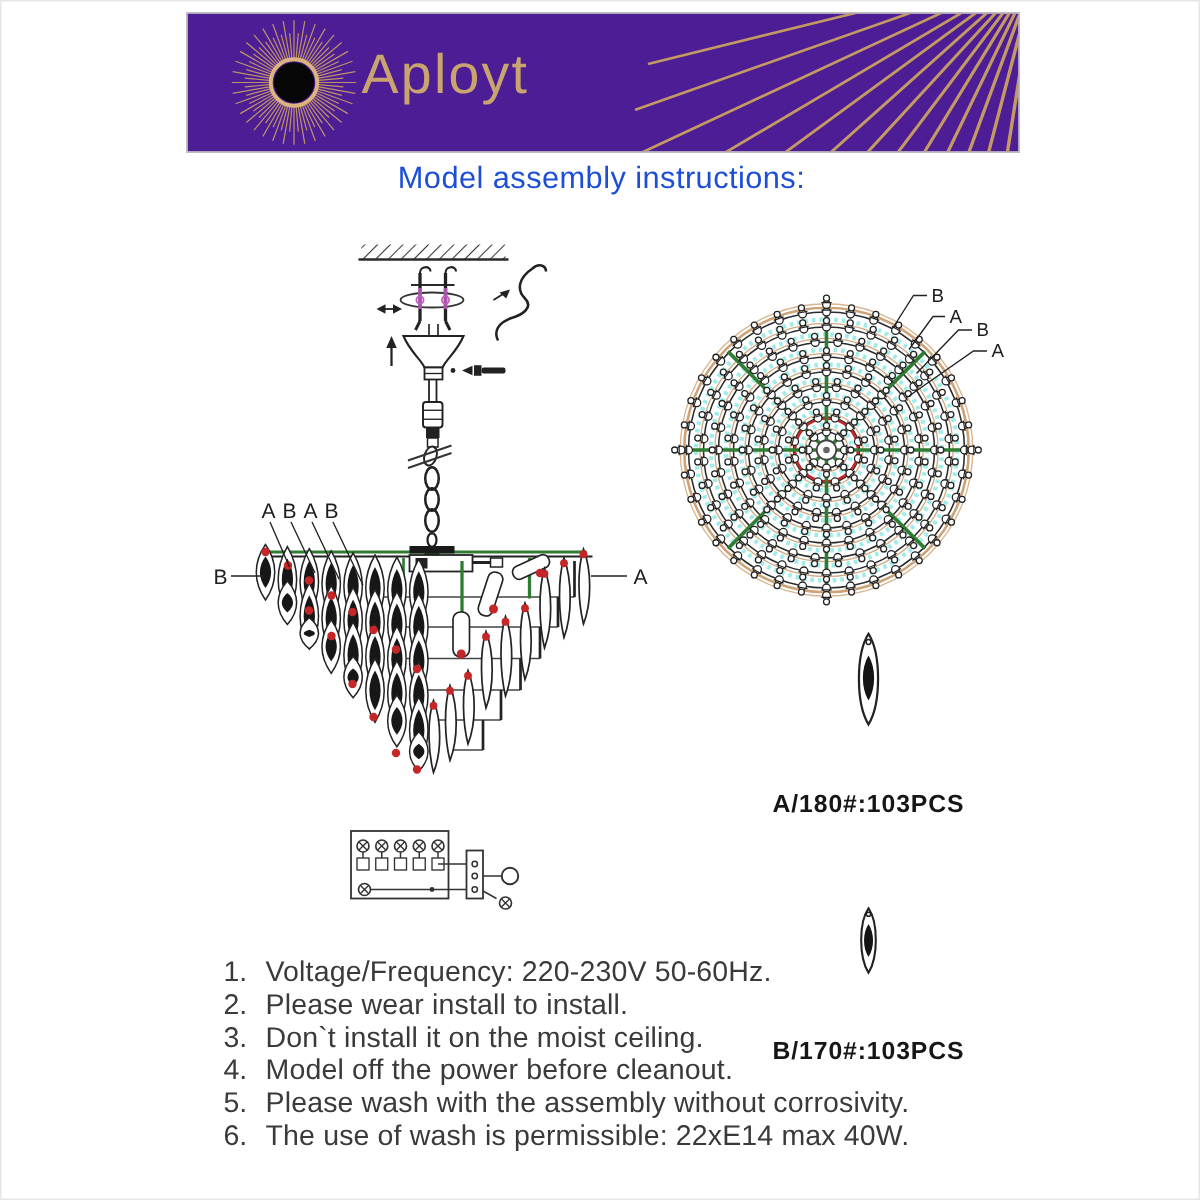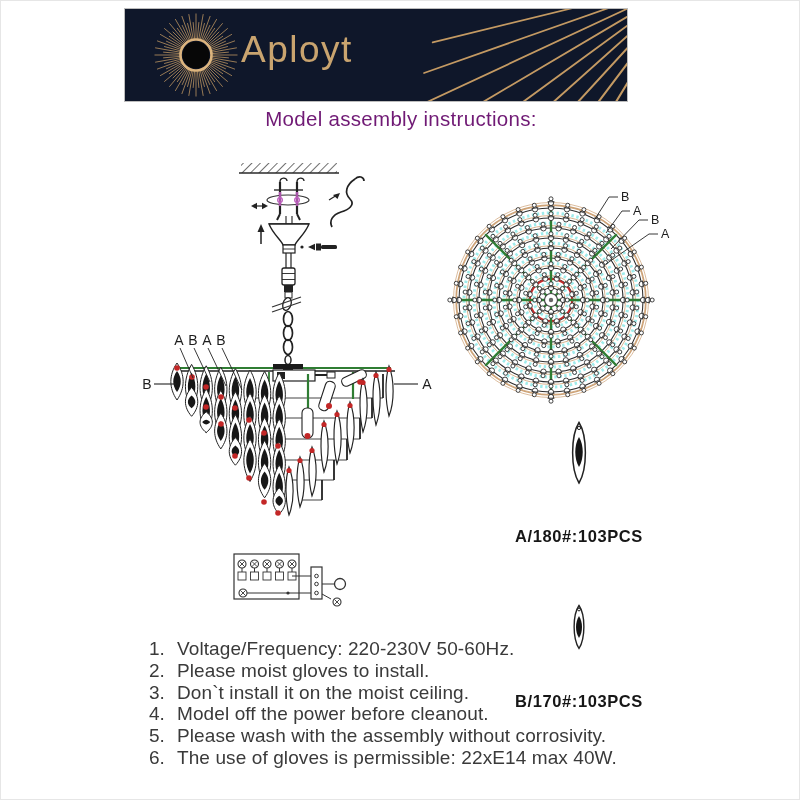--- a/index.html
+++ b/index.html
@@ -2,31 +2,31 @@
 <html><head>
 <meta charset="utf-8">
 <style>
   html,body{margin:0;padding:0;background:#fff;}
   .page{
     position:relative;width:800px;height:800px;background:#ffffff;
     font-family:"Liberation Sans",sans-serif;overflow:hidden;
     border:1px solid #e6e6e6;box-sizing:border-box;
   }
   .banner{
-    position:absolute;left:124px;top:8px;width:502px;height:92px;
-    background:#0f172a;overflow:hidden;outline:1px solid #bdbdbd;
+    position:absolute;left:124px;top:8px;width:554px;height:92px;
+    background:#4c1d95;overflow:hidden;outline:1px solid #bdbdbd;
   }
   .banner svg{position:absolute;left:0;top:0;}
   .brand{
     position:absolute;left:116px;top:22px;font-size:37px;font-weight:400;
     color:#c9a46f;letter-spacing:1.5px;line-height:1;
   }
   .title-line1{
     position:absolute;left:0;top:106px;width:800px;text-align:center;
-    font-size:20.5px;color:#701a75;letter-spacing:.3px;
+    font-size:20.5px;color:#1d4ed8;letter-spacing:.3px;
   }
   .title-line2{
     position:absolute;left:0;top:130px;width:800px;text-align:center;
     font-size:20.5px;color:#2e2e2e;letter-spacing:.5px;
   }
   .sideview{position:absolute;left:130px;top:155px;}
   .topview{position:absolute;left:438px;top:186px;}
   .parts{
     position:absolute;left:500px;top:420px;width:156px;
     display:flex;flex-direction:column;align-items:center;gap:32px;
@@ -1097,33 +1097,33 @@
     <div class="part-label">B/170#:103PCS</div>
   </div>
 
   <div class="instructions" id="inst-list">
       <div class="inst-row">
         <span class="inst-num">1.</span>
         <span class="inst-text">Voltage/Frequency: 220-230V 50-60Hz.</span>
       </div>
       <div class="inst-row">
         <span class="inst-num">2.</span>
-        <span class="inst-text">Please moist gloves to install.</span>
+        <span class="inst-text">Please wear install to install.</span>
       </div>
       <div class="inst-row">
         <span class="inst-num">3.</span>
         <span class="inst-text">Don`t install it on the moist ceiling.</span>
       </div>
       <div class="inst-row">
         <span class="inst-num">4.</span>
         <span class="inst-text">Model off the power before cleanout.</span>
       </div>
       <div class="inst-row">
         <span class="inst-num">5.</span>
         <span class="inst-text">Please wash with the assembly without corrosivity.</span>
       </div>
       <div class="inst-row">
         <span class="inst-num">6.</span>
-        <span class="inst-text">The use of gloves is permissible: 22xE14 max 40W.</span>
+        <span class="inst-text">The use of wash is permissible: 22xE14 max 40W.</span>
       </div>
     </div>
 
 </div>
 
 </body></html>

